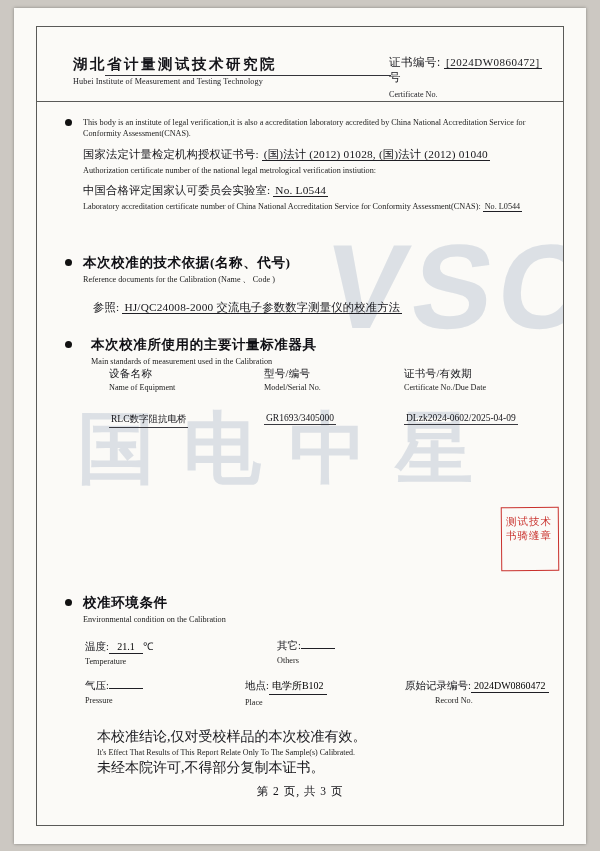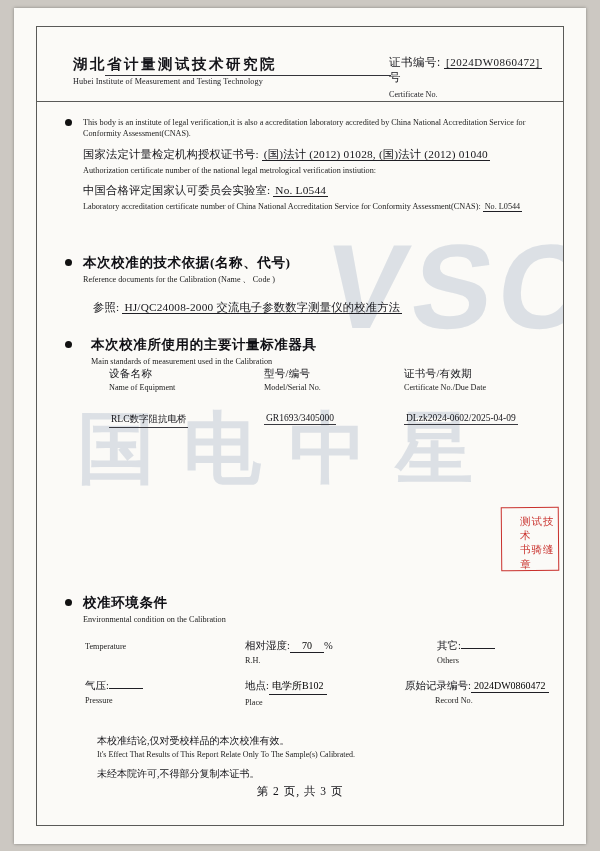--- a/index.html
+++ b/index.html
@@ -100,36 +100,36 @@
   .th-en{font-size:8.2px;color:#222;margin-top:2px;}
   .td{
     font-size:9.5px;color:#15151a;margin-top:21px;
     border-bottom:1px solid #3a3a40;display:inline-block;padding:0 2px 1px 2px;
   }
   
   .seal{
     position:absolute;right:4px;top:480px;
     width:58px;height:64px;border:1.6px solid #c9302c;
     color:#c9302c;font-family:"Liberation Sans", sans-serif;
-    font-size:10.5px;line-height:1.35;padding:6px 2px 0 18px;
+    font-size:10.5px;line-height:1.35;padding:6px 2px 0 4px;
     box-sizing:border-box;letter-spacing:1px;
     transform:rotate(-0.5deg);
   }
   
   .env-row{position:absolute;font-size:0;}
   .env-lbl-cn{font-size:10.5px;color:#15151a;}
   .env-lbl-en{font-size:8.2px;color:#222;}
   .env-val{
     display:inline-block;border-bottom:1px solid #1f1f25;
     font-size:10px;padding:0 3px 1px 3px;min-width:28px;text-align:center;
   }
   .note{
     position:absolute;left:60px;top:700px;
   }
-  .note-cn{font-size:10px;color:#15151a;line-height:1.45;margin-top:7px;}
+  .note-cn{font-size:14px;color:#15151a;line-height:1.45;}
   .note-en{font-size:8px;color:#222;line-height:1.4;}
   .footer{
     position:absolute;left:0;bottom:26px;width:100%;text-align:center;
     font-size:11.5px;color:#15151a;letter-spacing:1px;
   }
 </style>
 </head>
 <body>
 
 <div class="page">
@@ -222,27 +222,24 @@
     <div class="sec" style="left:28px;top:568px;width:478px;">
       <div class="bullet"></div>
       <div style="margin-left:18px;">
         <div class="sec-title">校准环境条件</div>
         <div class="sec-sub">Environmental condition on the Calibration</div>
       </div>
     </div>
 
     <div class="env-row" style="left:48px;top:612px;width:470px;">
       <div style="display:inline-block;width:160px;vertical-align:top;">
+        <div><span class="env-lbl-cn">温度:</span>
+          <span class="env-val">21.1</span>
+          <span class="env-lbl-cn">℃</span></div>
         <div class="env-lbl-en" style="margin-top:3px;">Temperature</div>
-      </div>
-      <div style="display:inline-block;width:160px;vertical-align:top;">
-        <div><span class="env-lbl-cn">相对湿度:</span>
-          <span class="env-val">70</span>
-          <span class="env-lbl-cn">%</span></div>
-        <div class="env-lbl-en" style="margin-top:3px;">R.H.</div>
       </div>
       <div style="display:inline-block;width:140px;vertical-align:top;">
         <div style="text-align:left;padding-left:32px;"><span class="env-lbl-cn">其它:</span>
           <span class="env-val"></span></div>
         <div class="env-lbl-en" style="margin-top:3px;padding-left:32px;">Others</div>
       </div>
     </div>
 
     <div class="env-row" style="left:48px;top:652px;width:470px;">
       <div style="display:inline-block;width:160px;vertical-align:top;">

